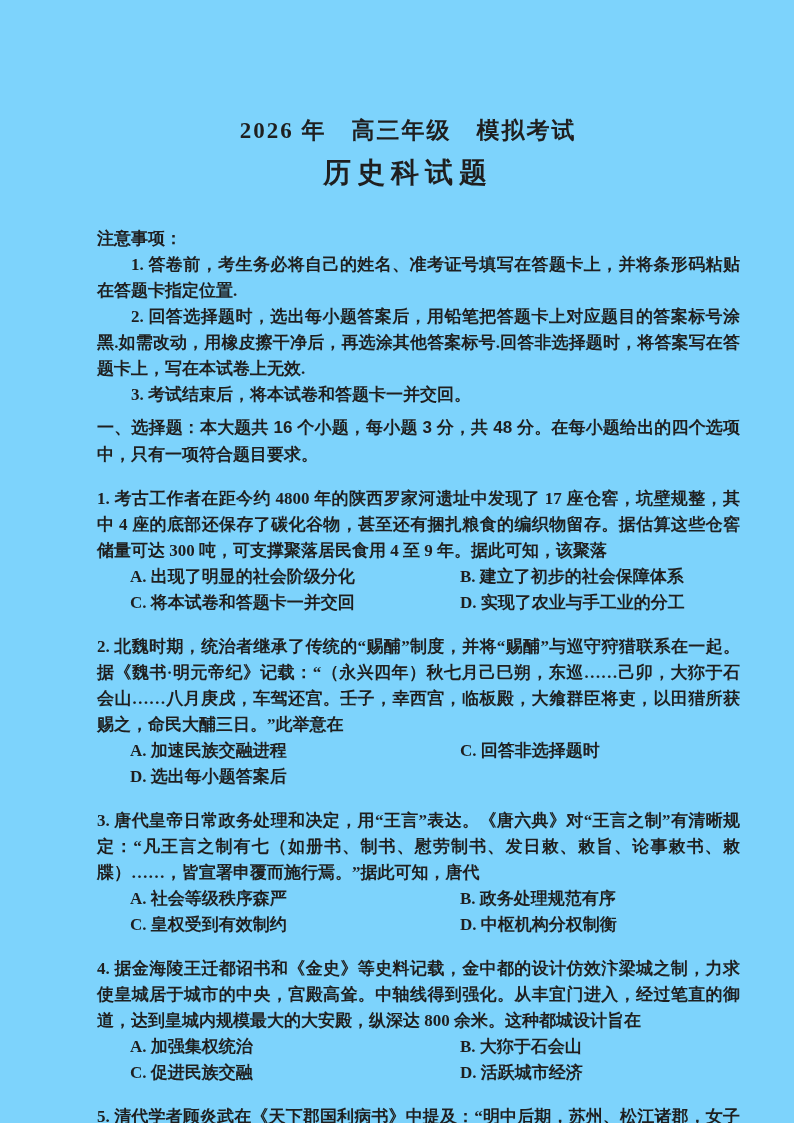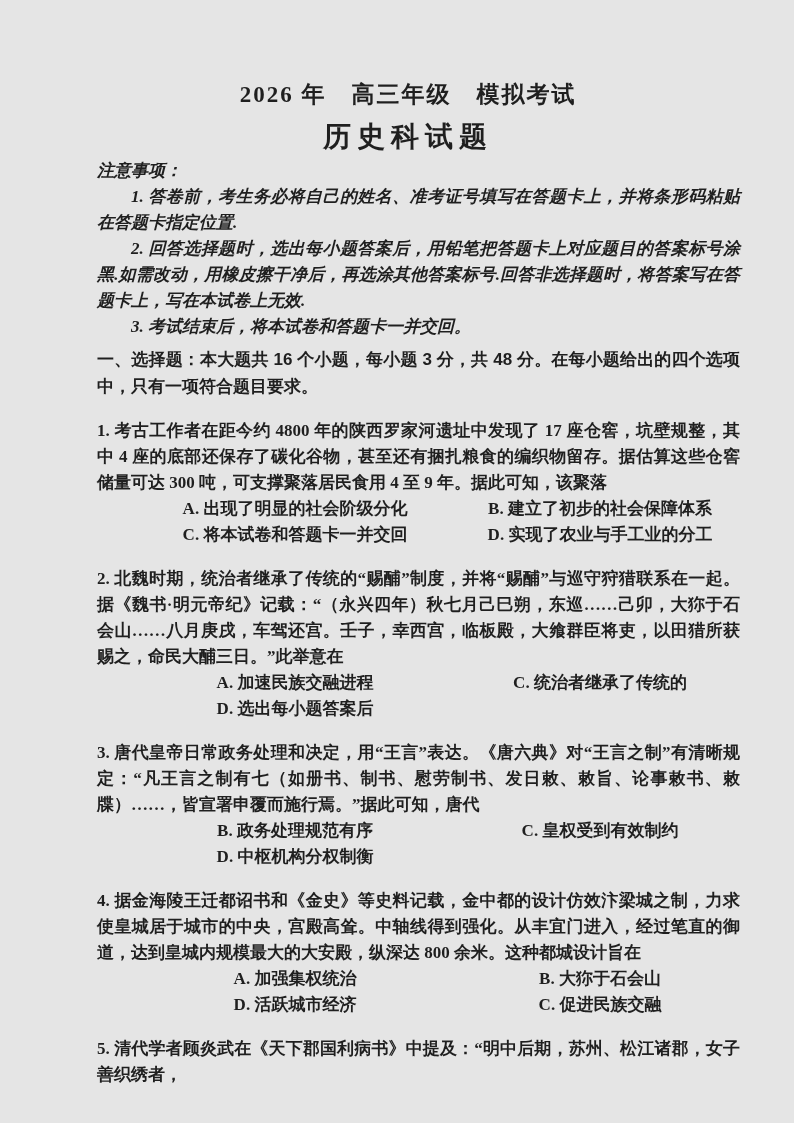--- a/index.html
+++ b/index.html
@@ -1,21 +1,21 @@
 <!DOCTYPE html>
 <html><head>
 <meta charset="utf-8">
 <style>
   html,body{margin:0;padding:0;background:#ffffff;}
   .page{
     position:relative;
     width:794px;height:1123px;
-    background:#e5e5e5;
+    background:#7dd3fc;
     box-sizing:border-box;
-    padding:80px 54px 0 97px;
+    padding:116px 54px 0 97px;
     color:#1f1f1f;
     font-family:"Liberation Serif","DejaVu Serif",serif;
     font-size:17px;
     line-height:26px;
     font-weight:600;
     overflow:hidden;
   }
   .header{margin-left:-21px;}
   .title1{
     text-align:center;
@@ -26,39 +26,39 @@
   }
   .title2{
     text-align:center;
     font-size:28px;
     line-height:38px;
     margin-top:8px;
     font-weight:700;
     font-family:"Liberation Sans","DejaVu Sans",sans-serif;
     letter-spacing:6px;
   }
-  .notes{margin-top:2px;font-style:italic;}
+  .notes{margin-top:34px;}
   .notes-heading{text-align:left;}
   .note-item{text-indent:2em;text-align:justify;}
   .section-heading{
     margin-top:6px;
     font-family:"Liberation Sans","DejaVu Sans",sans-serif;
     font-weight:700;
     font-size:17px;
     line-height:27px;
     text-align:justify;
   }
   .question{margin-top:18px;}
   .stem{text-align:justify;}
   .options{
     display:grid;
     grid-template-columns:330px 1fr;
     margin-left:33px;
   }
-  .option{line-height:26px;text-align:center;}
+  .option{line-height:26px;}
 </style>
 </head>
 <body>
 
 <div class="page">
 
   <div class="header">
     <div class="title1">2026 年　高三年级　模拟考试</div>
     <div class="title2">历史科试题</div>
   </div>
@@ -79,41 +79,42 @@
       <div class="option">B. 建立了初步的社会保障体系</div>
       <div class="option">C. 将本试卷和答题卡一并交回</div>
       <div class="option">D. 实现了农业与手工业的分工</div>
     </div>
   </div>
 
   <div class="question">
     <div class="stem">2. 北魏时期，统治者继承了传统的“赐酺”制度，并将“赐酺”与巡守狩猎联系在一起。据《魏书·明元帝纪》记载：“（永兴四年）秋七月己巳朔，东巡……己卯，大狝于石会山……八月庚戌，车驾还宫。壬子，幸西宫，临板殿，大飨群臣将吏，以田猎所获赐之，命民大酺三日。”此举意在</div>
     <div class="options">
       <div class="option">A. 加速民族交融进程</div>
-      <div class="option">C. 统治者继承了传统的</div>
+      <div class="option">C. 回答非选择题时</div>
       <div class="option">D. 选出每小题答案后</div>
     </div>
   </div>
 
   <div class="question">
     <div class="stem">3. 唐代皇帝日常政务处理和决定，用“王言”表达。《唐六典》对“王言之制”有清晰规定：“凡王言之制有七（如册书、制书、慰劳制书、发日敕、敕旨、论事敕书、敕牒）……，皆宣署申覆而施行焉。”据此可知，唐代</div>
     <div class="options">
+      <div class="option">A. 社会等级秩序森严</div>
       <div class="option">B. 政务处理规范有序</div>
       <div class="option">C. 皇权受到有效制约</div>
       <div class="option">D. 中枢机构分权制衡</div>
     </div>
   </div>
 
   <div class="question">
     <div class="stem">4. 据金海陵王迁都诏书和《金史》等史料记载，金中都的设计仿效汴梁城之制，力求使皇城居于城市的中央，宫殿高耸。中轴线得到强化。从丰宜门进入，经过笔直的御道，达到皇城内规模最大的大安殿，纵深达 800 余米。这种都城设计旨在</div>
     <div class="options">
       <div class="option">A. 加强集权统治</div>
       <div class="option">B. 大狝于石会山</div>
+      <div class="option">C. 促进民族交融</div>
       <div class="option">D. 活跃城市经济</div>
-      <div class="option">C. 促进民族交融</div>
     </div>
   </div>
 
   <div class="question">
     <div class="stem">5. 清代学者顾炎武在《天下郡国利病书》中提及：“明中后期，苏州、松江诸郡，女子善织绣者，</div>
   </div>
 
 </div>
 
 </body></html>

